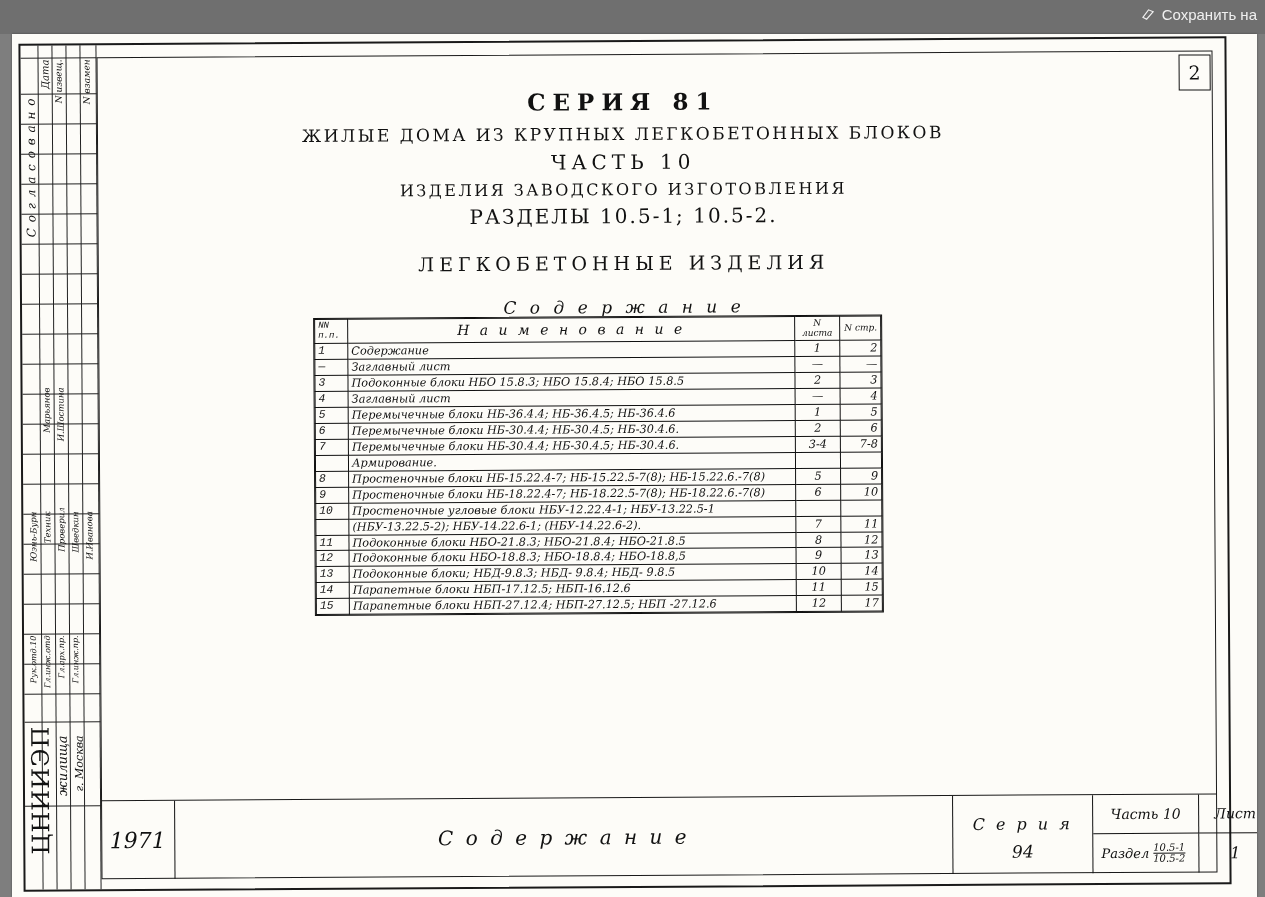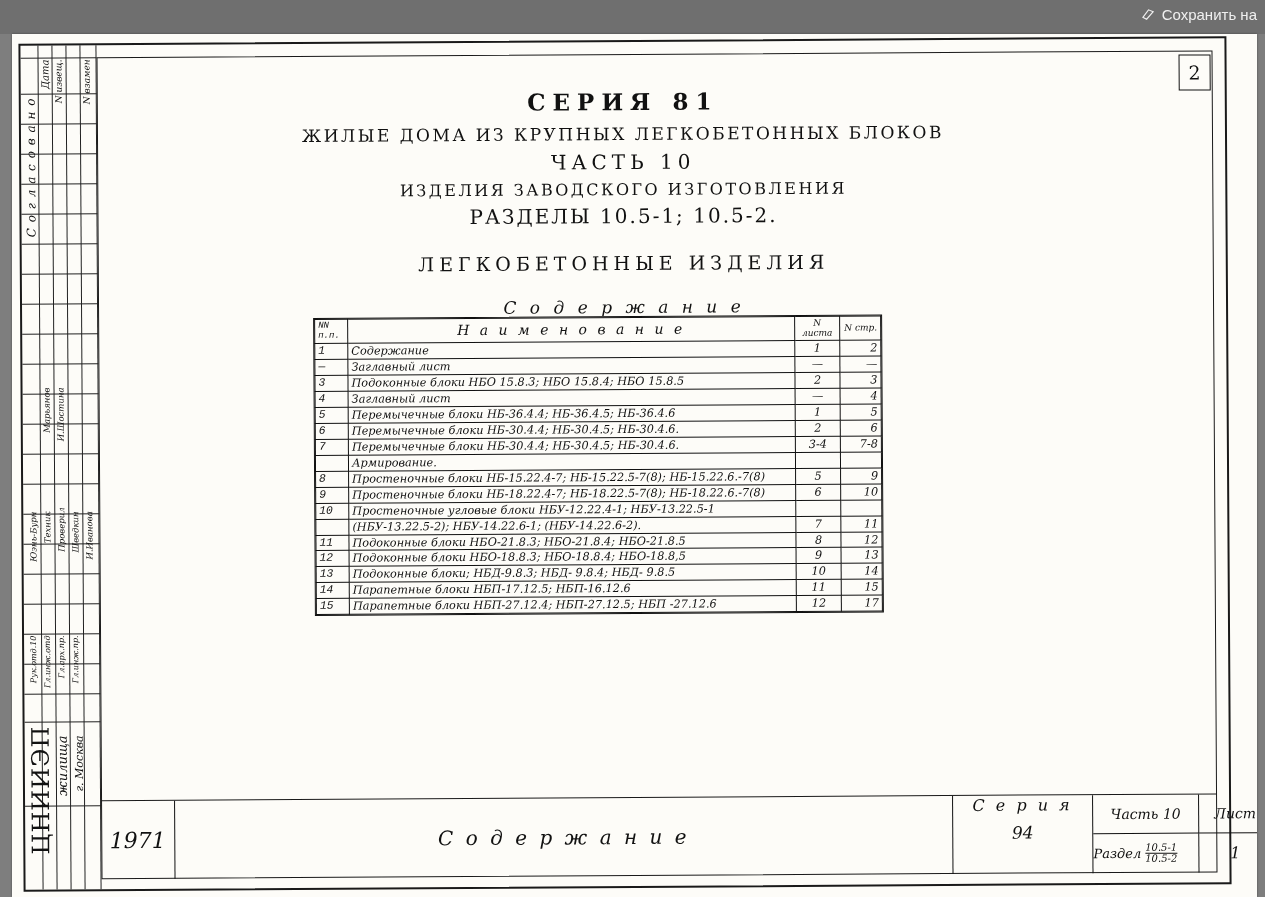--- a/index.html
+++ b/index.html
@@ -329,29 +329,29 @@
     <div id="titleblock">
       <div class="tb-cell" style="left:0;top:0;width:74px;height:78px;border-right:1.4px solid #111;font-size:22px;">
         <div class="cnt">1971</div>
       </div>
 
       <div class="tb-cell" style="left:74px;top:0;width:778px;height:78px;border-right:1.4px solid #111;font-size:20px;letter-spacing:3px;">
         <div class="cnt">С о д е р ж а н и е</div>
       </div>
 
       <div class="tb-cell" style="left:852px;top:0;width:140px;height:78px;border-right:1.4px solid #111;">
-        <div style="text-align:center;padding-top:0;font-size:16px;letter-spacing:3px;">С е р и я</div>
+        <div style="text-align:center;padding-top:19px;font-size:16px;letter-spacing:3px;">С е р и я</div>
         <div style="text-align:center;padding-top:8px;font-size:17px;">94</div>
       </div>
 
       <div class="tb-cell" style="left:992px;top:0;width:106px;height:39px;border-right:1.4px solid #111;border-bottom:1.4px solid #111;font-size:14px;">
         <div class="cnt">Часть 10</div>
       </div>
       <div class="tb-cell" style="left:992px;top:39px;width:106px;height:39px;border-right:1.4px solid #111;font-size:13px;">
-        <div style="display:flex;align-items:center;height:100%;padding-left:0;">
+        <div style="display:flex;align-items:center;height:100%;padding-left:8px;">
           <span>Раздел</span>
           <span style="display:inline-block;margin-left:4px;line-height:1.05;font-size:10px;">
             <span style="display:block;border-bottom:1px solid #111;">10.5-1</span>
             <span style="display:block;text-align:right;">10.5-2</span>
           </span>
         </div>
       </div>
 
       <div class="tb-cell" style="left:1098px;top:0;width:72px;height:39px;border-bottom:1.4px solid #111;font-size:14px;">
         <div class="cnt">Лист</div>

